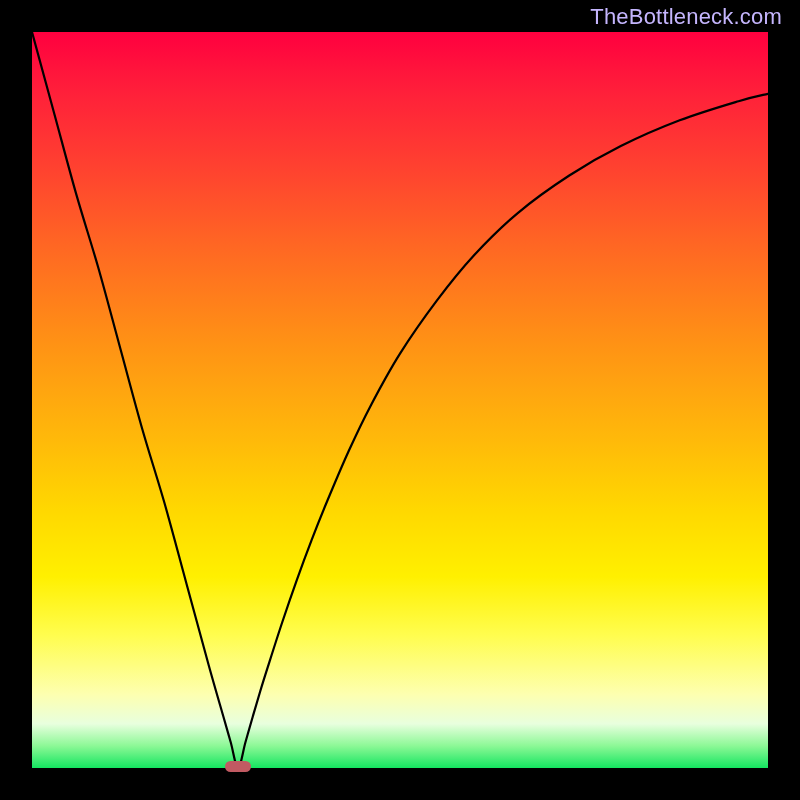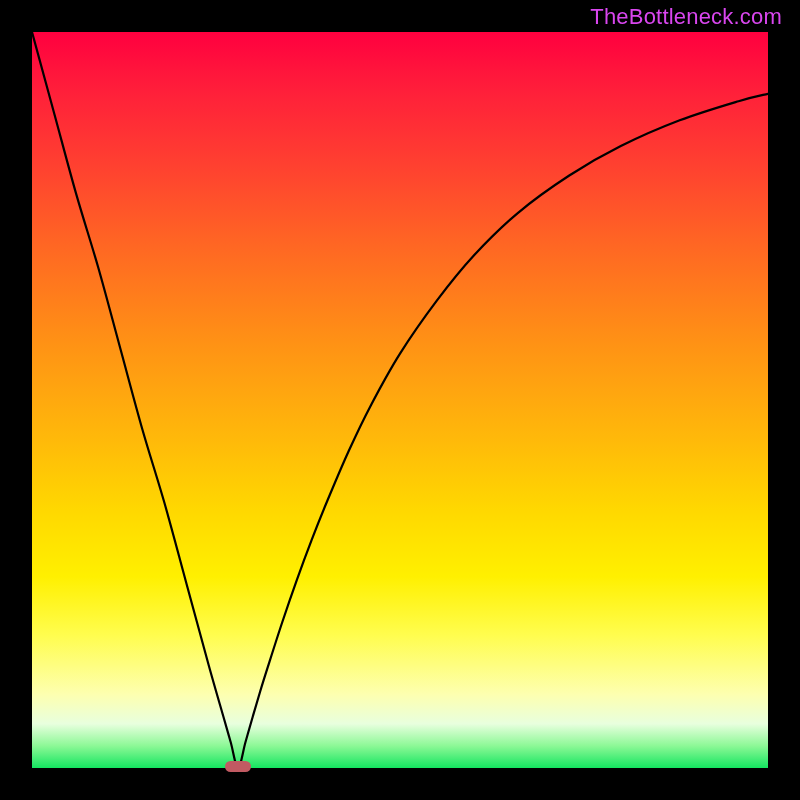--- a/index.html
+++ b/index.html
@@ -14,21 +14,21 @@
   .frame {
     position: relative;
     width: 800px;
     height: 800px;
     background: #000;
   }
   .watermark {
     position: absolute;
     top: 4px;
     right: 18px;
-    color: #d946ef;
+    color: #c4b5fd;
     font-size: 22px;
     font-weight: 500;
     letter-spacing: 0.2px;
     user-select: none;
     margin-left: 16px;
   }
   .plot-area {
     position: absolute;
     left: 32px;
     top: 32px;

